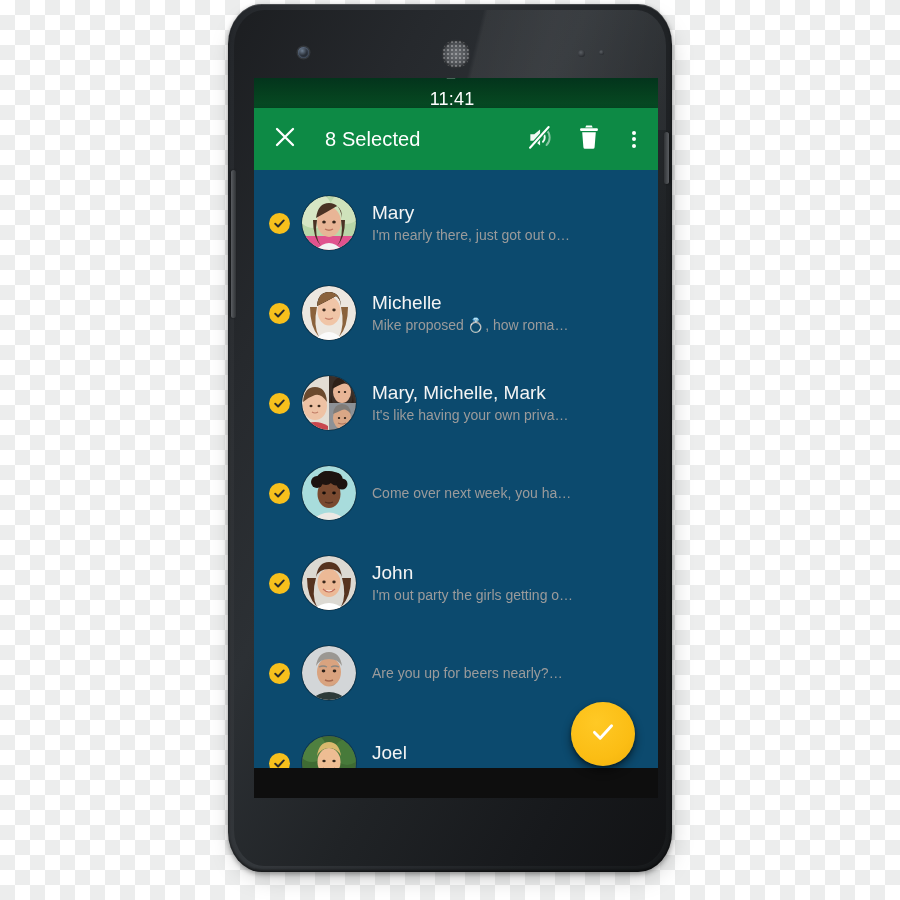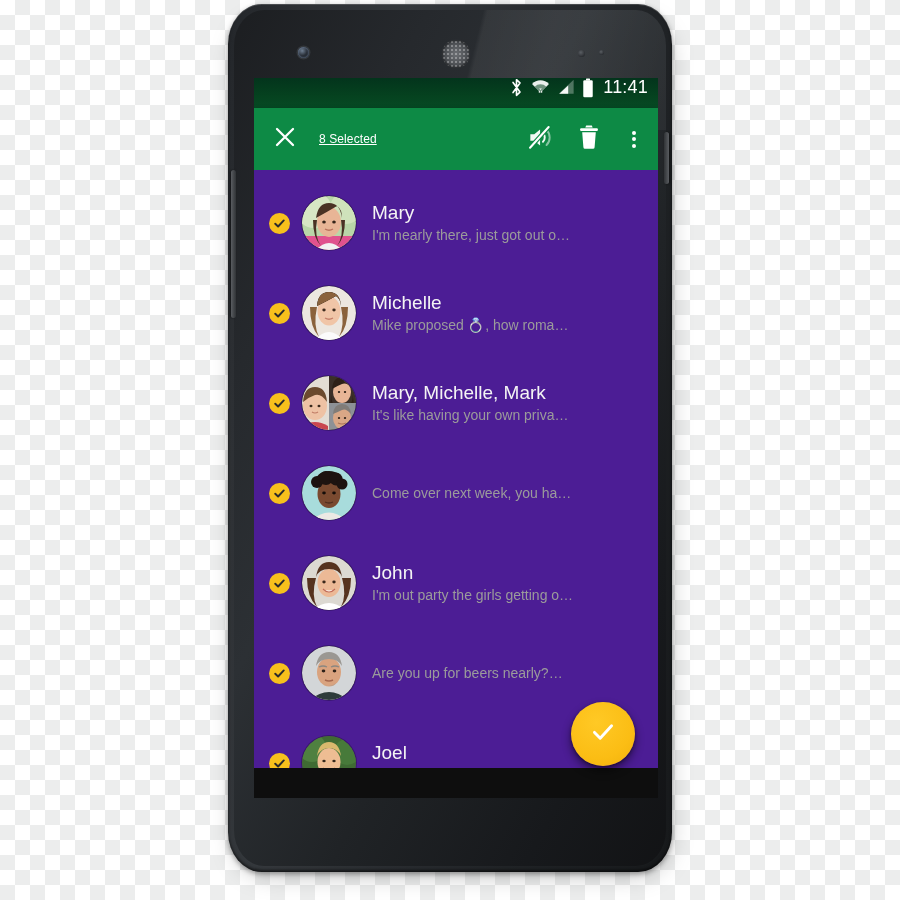--- a/index.html
+++ b/index.html
@@ -125,23 +125,25 @@
     background: #2b2b2b;
     overflow: hidden;
   }
 
   
   #status-bar {
     position: relative;
     height: 30px;
     background: linear-gradient(180deg, #03341c 0%, #05421f 60%, #064a24 100%);
     display: flex;
+    align-items: center;
     justify-content: flex-end;
     padding-right: 10px;
     gap: 7px;
+    flex-direction: column;
   }
   .status-icon { display: block; }
   #status-clock {
     color: #ffffff;
     font-size: 18px;
     letter-spacing: 0.2px;
     margin-left: 2px;
     line-height: 1;
   }
 
@@ -156,25 +158,24 @@
     box-shadow: 0 1px 4px rgba(0,0,0,0.35);
   }
   #close-button {
     width: 34px; height: 34px;
     display: flex; align-items: center; justify-content: center;
     flex: none;
     cursor: pointer;
   }
   #selection-count {
     color: #ffffff;
-    font-size: 12px;
-    margin-left: 17px;
+    font-size: 20px;
+    margin-left: 23px;
     white-space: nowrap;
     letter-spacing: 0.1px;
-    text-decoration: underline;
   }
   #action-bar-actions {
     margin-left: auto;
     display: flex;
     align-items: center;
     gap: 0;
     padding-right: 4px;
   }
   .action-icon-btn {
     width: 50px; height: 52px;
@@ -187,21 +188,21 @@
     width: 4px; height: 4px;
     border-radius: 50%;
     background: #ffffff;
     display: block;
     margin: 2.5px 0;
   }
 
   
   #conversation-list {
     position: relative;
-    background: #4c1d95;
+    background: #0c4a6e;
     padding-top: 8px;
   }
   .conv-row {
     position: relative;
     height: 90px;
     display: flex;
     align-items: center;
     padding-left: 15px;
     cursor: pointer;
   }

